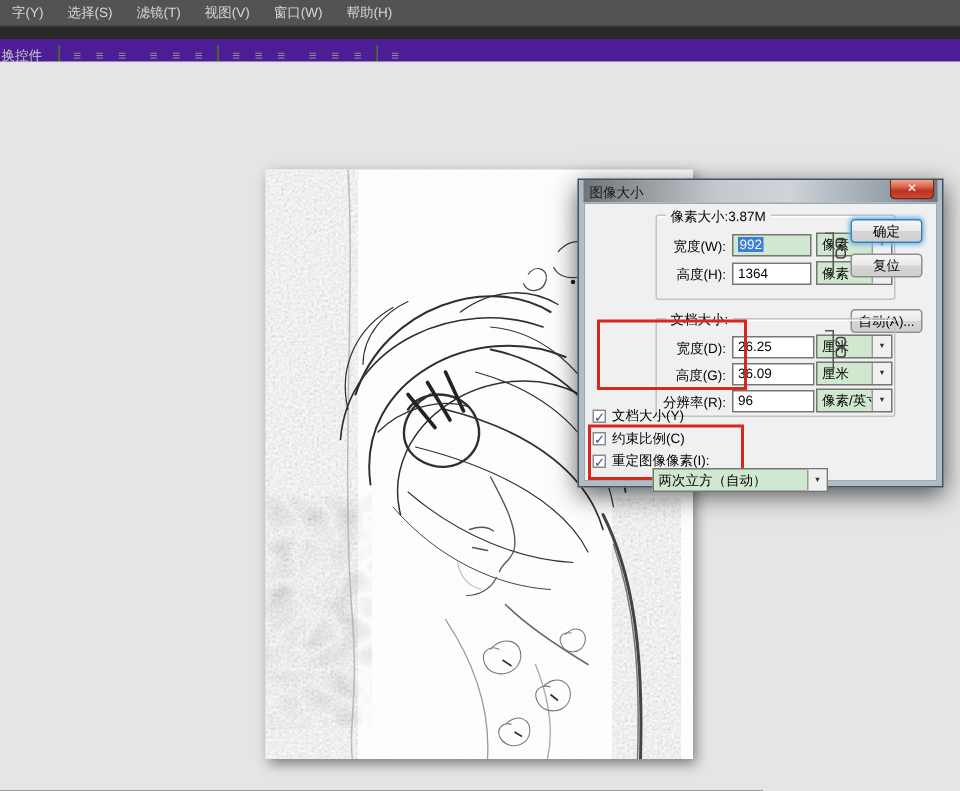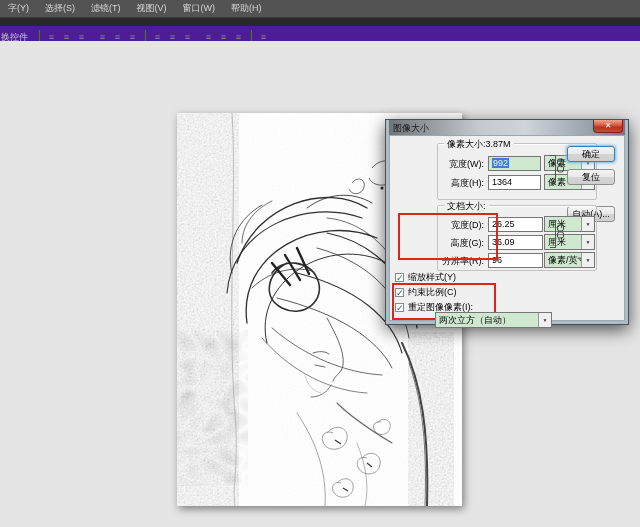--- a/index.html
+++ b/index.html
@@ -204,21 +204,21 @@
       <div class="bracket" style="left:160px;top:19px;"></div>
       <svg class="chain" style="left:166px;top:22px;" width="9" height="16">
         <rect x="1.5" y="1" width="6" height="6" rx="2" fill="none" stroke="#444"></rect>
         <rect x="1.5" y="8" width="6" height="6" rx="2" fill="none" stroke="#444"></rect>
       </svg>
 
       <div class="btn default" style="top:10px;">确定</div>
       <div class="btn" style="top:33px;">复位</div>
       <div class="btn" style="top:70px;">自动(A)...</div>
 
-      <div class="grp" style="left:4px;top:69px;width:158px;height:64px;">
+      <div class="grp" style="left:4px;top:76px;width:158px;height:64px;">
         <span class="legend">文档大小:</span>
         <span class="lb" style="left:0;top:13px;">宽度(D):</span>
         <div class="fld" style="left:50px;top:11px;width:50px;">
           <span>26.25</span>
         </div>
         <div class="combo" style="left:106px;top:10px;width:46px;">
           <span>厘米</span>
           <span class="arr">▼</span>
         </div>
         <span class="lb" style="left:0;top:31px;">高度(G):</span>
@@ -240,21 +240,21 @@
       </div>
       <div class="bracket" style="left:160px;top:84px;"></div>
       <svg class="chain" style="left:166px;top:88px;" width="9" height="16">
         <rect x="1.5" y="1" width="6" height="6" rx="2" fill="none" stroke="#444"></rect>
         <rect x="1.5" y="8" width="6" height="6" rx="2" fill="none" stroke="#444"></rect>
       </svg>
       <div class="redbox" style="left:8px;top:77px;width:96px;height:43px;"></div>
 
       <div class="cbrow" style="top:136px;">
         <span class="cbbox">✓</span>
-        <span class="cblabel">缩放样式(Y)</span>
+        <span class="cblabel">文档大小(Y)</span>
       </div>
       <div class="cbrow" style="top:151px;">
         <span class="cbbox">✓</span>
         <span class="cblabel">约束比例(C)</span>
       </div>
       <div class="cbrow" style="top:166px;">
         <span class="cbbox">✓</span>
         <span class="cblabel">重定图像像素(I):</span>
       </div>
       <div class="redbox" style="left:2px;top:147px;width:100px;height:33px;"></div>

